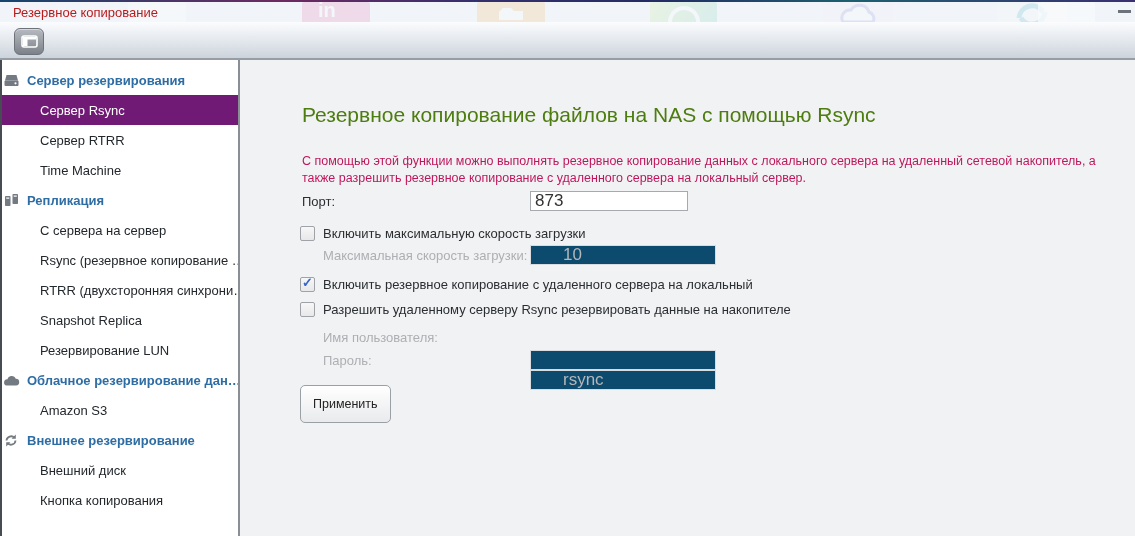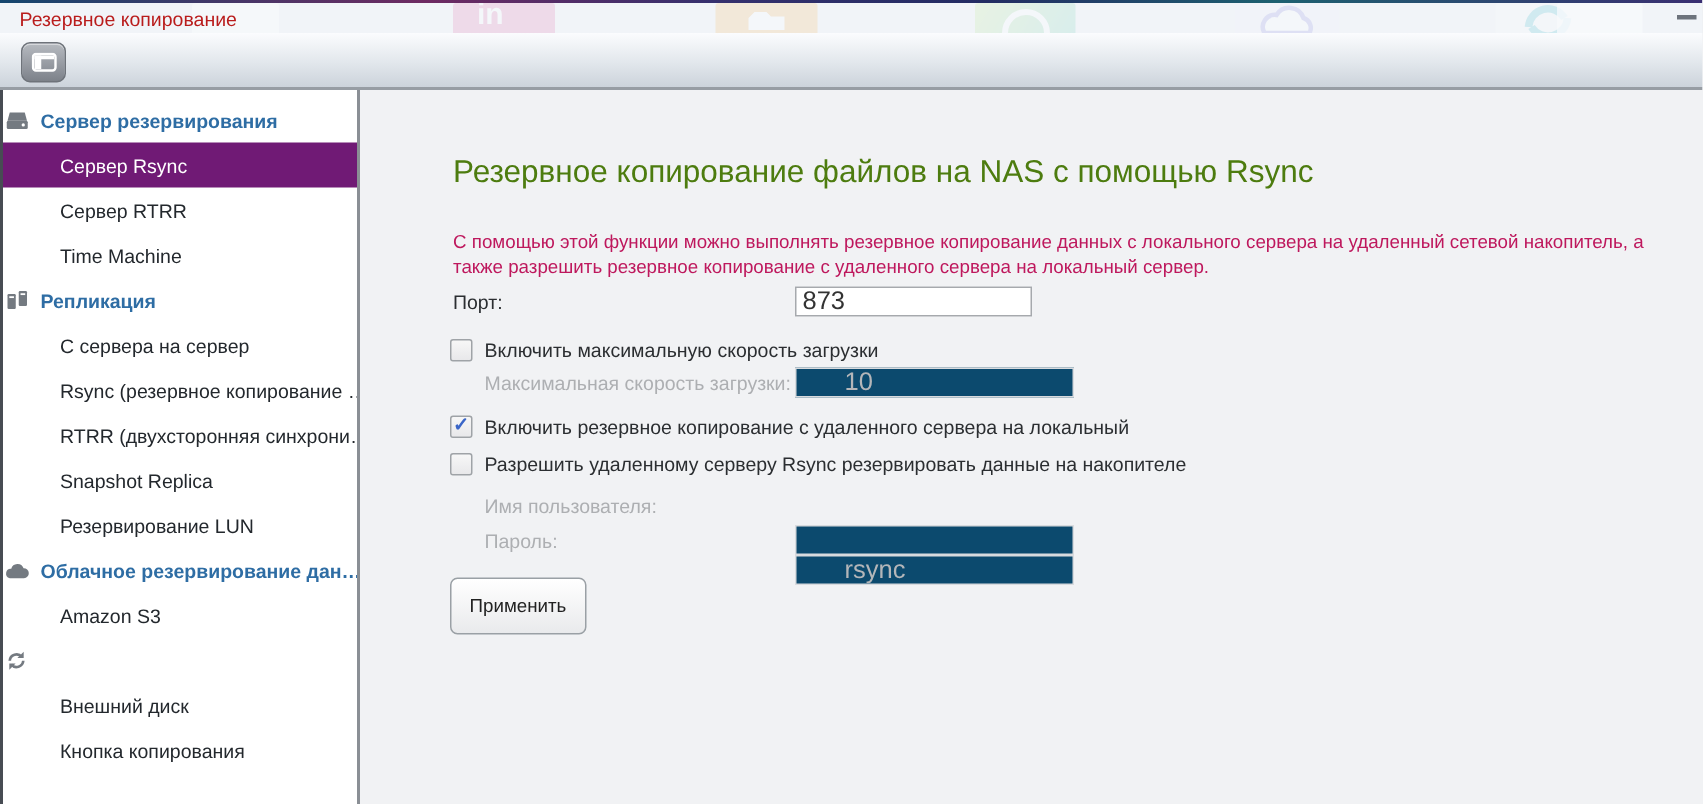--- a/index.html
+++ b/index.html
@@ -155,20 +155,21 @@
   </div>
   <div class="side-row side-header">
     <span class="ico">
       <svg width="14" height="13">
           <path d="M2.5 6.5 a4.5 4.5 0 0 1 8-2.5" fill="none" stroke="#747a81" stroke-width="1.8"></path>
           <path d="M11.5 6.5 a4.5 4.5 0 0 1-8 2.5" fill="none" stroke="#747a81" stroke-width="1.8"></path>
           <path d="M11.8 0.5 v4.2 h-4.2 z" fill="#747a81"></path>
           <path d="M2.2 12.5 v-4.2 h4.2 z" fill="#747a81"></path>
         </svg>
     </span>
+    <span class="lbl">Внешнее резервирование</span>
   </div>
   <div class="side-row side-item">
     <span class="lbl">Внешний диск</span>
   </div>
   <div class="side-row side-item">
     <span class="lbl">Кнопка копирования</span>
   </div>
 </div>
 
 <div class="content">

